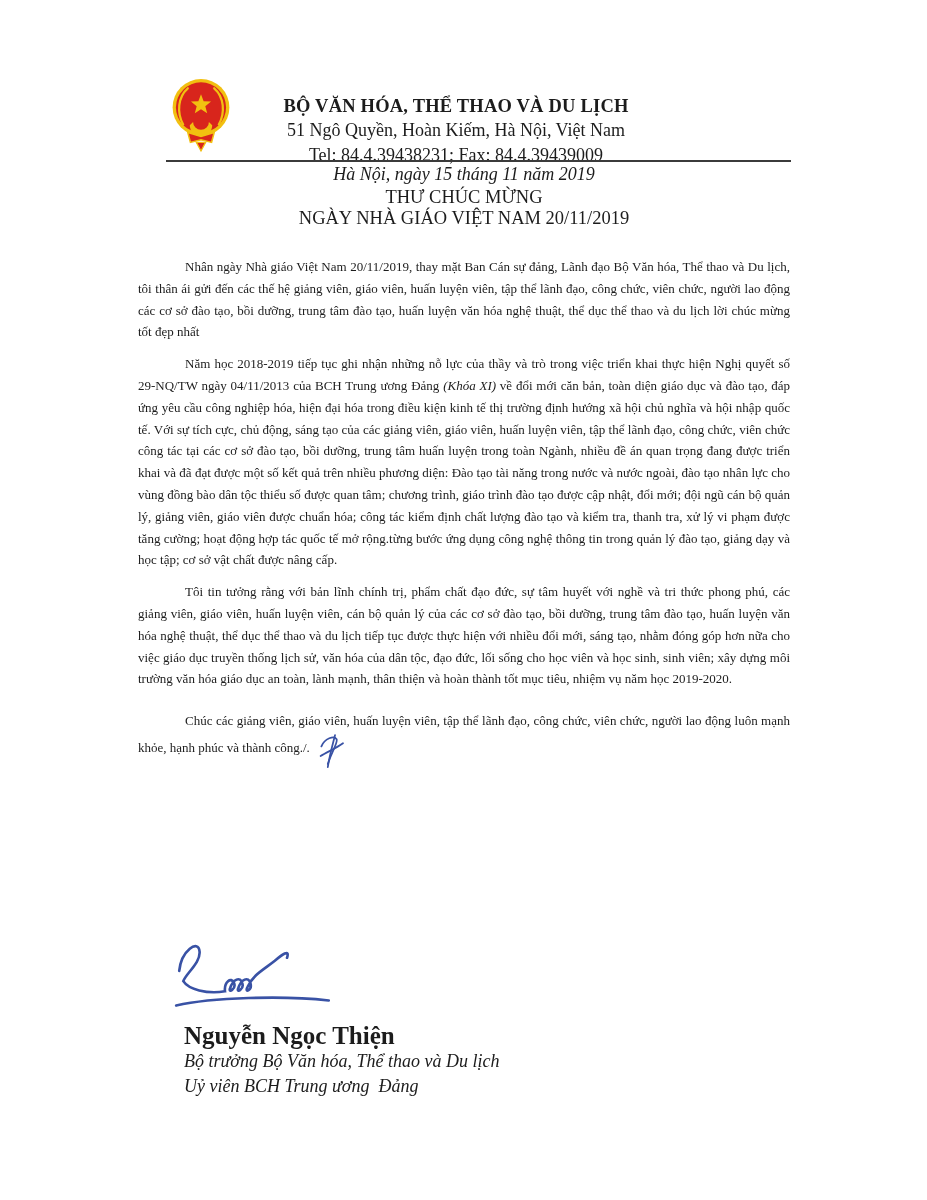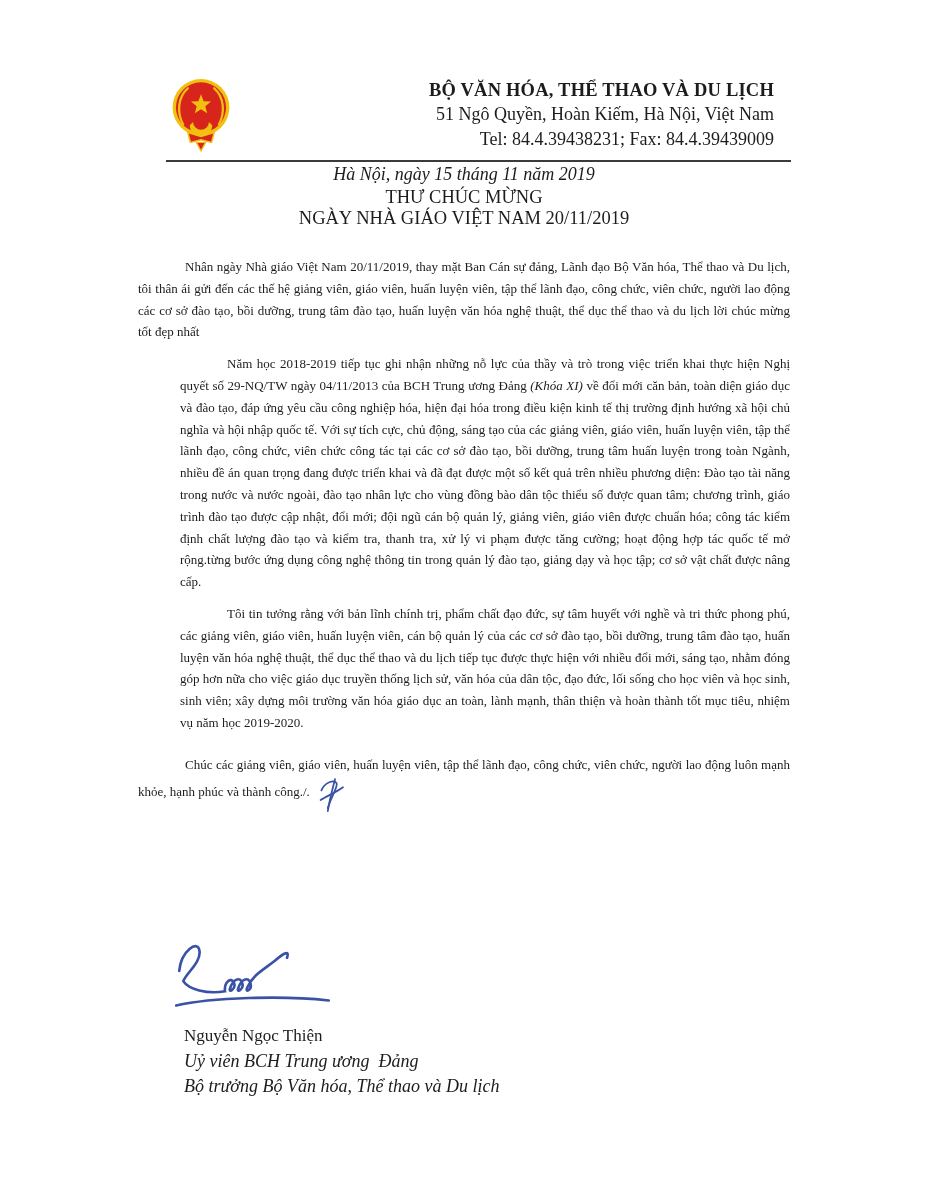--- a/index.html
+++ b/index.html
@@ -8,46 +8,46 @@
     width:927px; height:1200px;
     background:#ffffff;
     font-family:"Liberation Serif","DejaVu Serif",serif;
     color:#1c1c1c;
     overflow:hidden;
   }
   .content { position:absolute; left:138px; top:70px; width:652px; height:1120px; }
 
   
   .emblem { position:absolute; left:30px; top:7px; width:66px; height:78px; }
-  .hdr { position:absolute; left:0; top:8px; width:636px; text-align:right; }
+  .hdr { position:absolute; left:0; top:24px; width:636px; text-align:center; }
   .hdr .org   { font-size:18.5px; font-weight:bold; line-height:24px; letter-spacing:0.2px; }
   .hdr .addr  { font-size:18px; line-height:25px; }
   .hdr .tel   { font-size:18px; line-height:25px; }
   .rule { position:absolute; left:28px; top:90px; width:625px; border-top:2px solid #3b3b3b; }
 
   .dateline {
     position:absolute; left:0; top:93px; width:652px;
     text-align:center; font-style:italic; font-size:18px; line-height:23px;
   }
 
   .title { position:absolute; left:0; top:117px; width:652px; text-align:center;
            font-weight:normal; font-size:18.5px; line-height:21px; }
 
   
   .body { position:absolute; left:0; top:186px; width:652px;
           font-size:13px; line-height:21.8px; text-align:justify; }
   .body p { margin:0; text-indent:47px; }
-  .body p.sp  { margin-top:10px;margin-left:42px; }
+  .body p.sp  { margin-top:10px; }
   .body p.sp2 { margin-top:20px; }
   .paraph-svg { display:inline-block; width:32px; height:40px; vertical-align:-20px; margin-left:5px; }
 
   
   .sig-mark { position:absolute; left:28px; top:862px; width:178px; height:82px; }
   .sig-block { position:absolute; left:46px; top:952px; width:560px; }
-  .sig-name  { font-size:17px; font-weight:normal; line-height:27px; }
+  .sig-name  { font-size:25px; font-weight:bold; line-height:27px; }
   .sig-title { font-size:18px; font-style:italic; line-height:25px; white-space:pre-wrap; }
 </style>
 </head>
 <body>
 
 <div class="page">
   <div class="content">
 
     <div class="emblem">
       <svg viewBox="0 0 100 118" width="66" height="78" aria-hidden="true">
@@ -94,18 +94,18 @@
       <svg viewBox="0 0 175 80" width="178" height="82" aria-hidden="true">
         <g fill="none" stroke="#3952a5" stroke-width="2.6" stroke-linecap="round">
           <path d="M13 38 C15 18 32 6 33 19 C34 30 20 40 17 48 C22 56 40 61 58 58 C57 49 64 43 67 50 C69 56 61 60 63 55 C66 46 73 43 75 50 C77 56 69 60 71 55 C74 46 81 43 83 50 C85 57 77 60 80 54 C85 42 97 36 107 28 C114 22 122 16 119 25"></path>
           <path d="M10 72 C45 64 115 62 160 67"></path>
         </g>
       </svg>
     </div>
 
     <div class="sig-block">
       <div class="sig-name">Nguyễn Ngọc Thiện</div>
+      <div class="sig-title">Bộ trưởng Bộ Văn hóa, Thể thao và Du lịch</div>
       <div class="sig-title">Uỷ viên BCH Trung ương  Đảng</div>
-      <div class="sig-title">Bộ trưởng Bộ Văn hóa, Thể thao và Du lịch</div>
     </div>
 
   </div>
 </div>
 
 </body></html>

